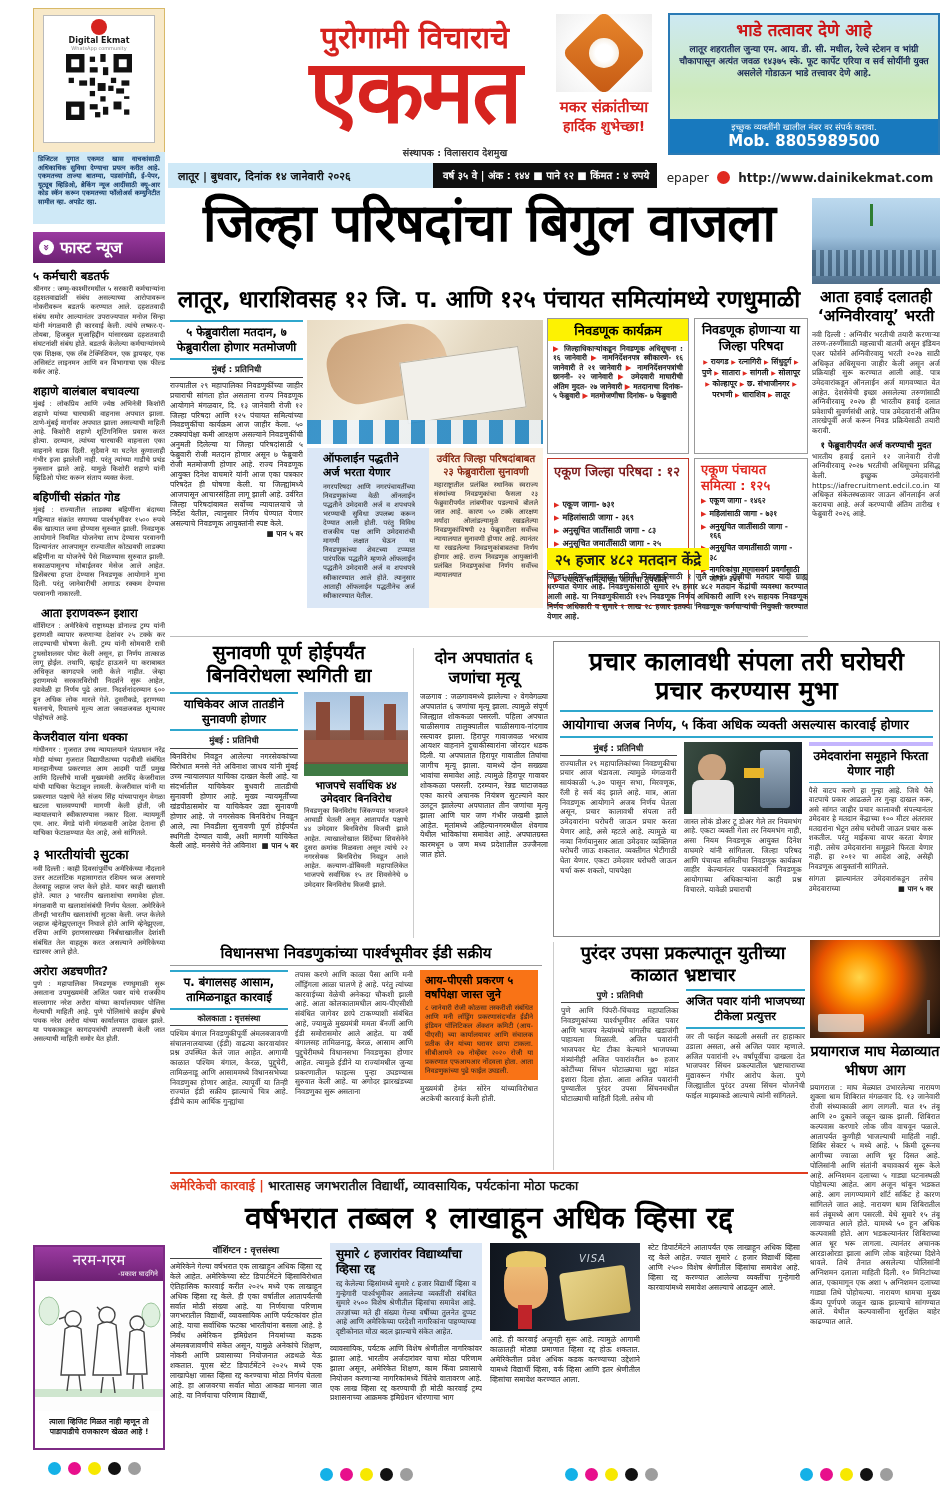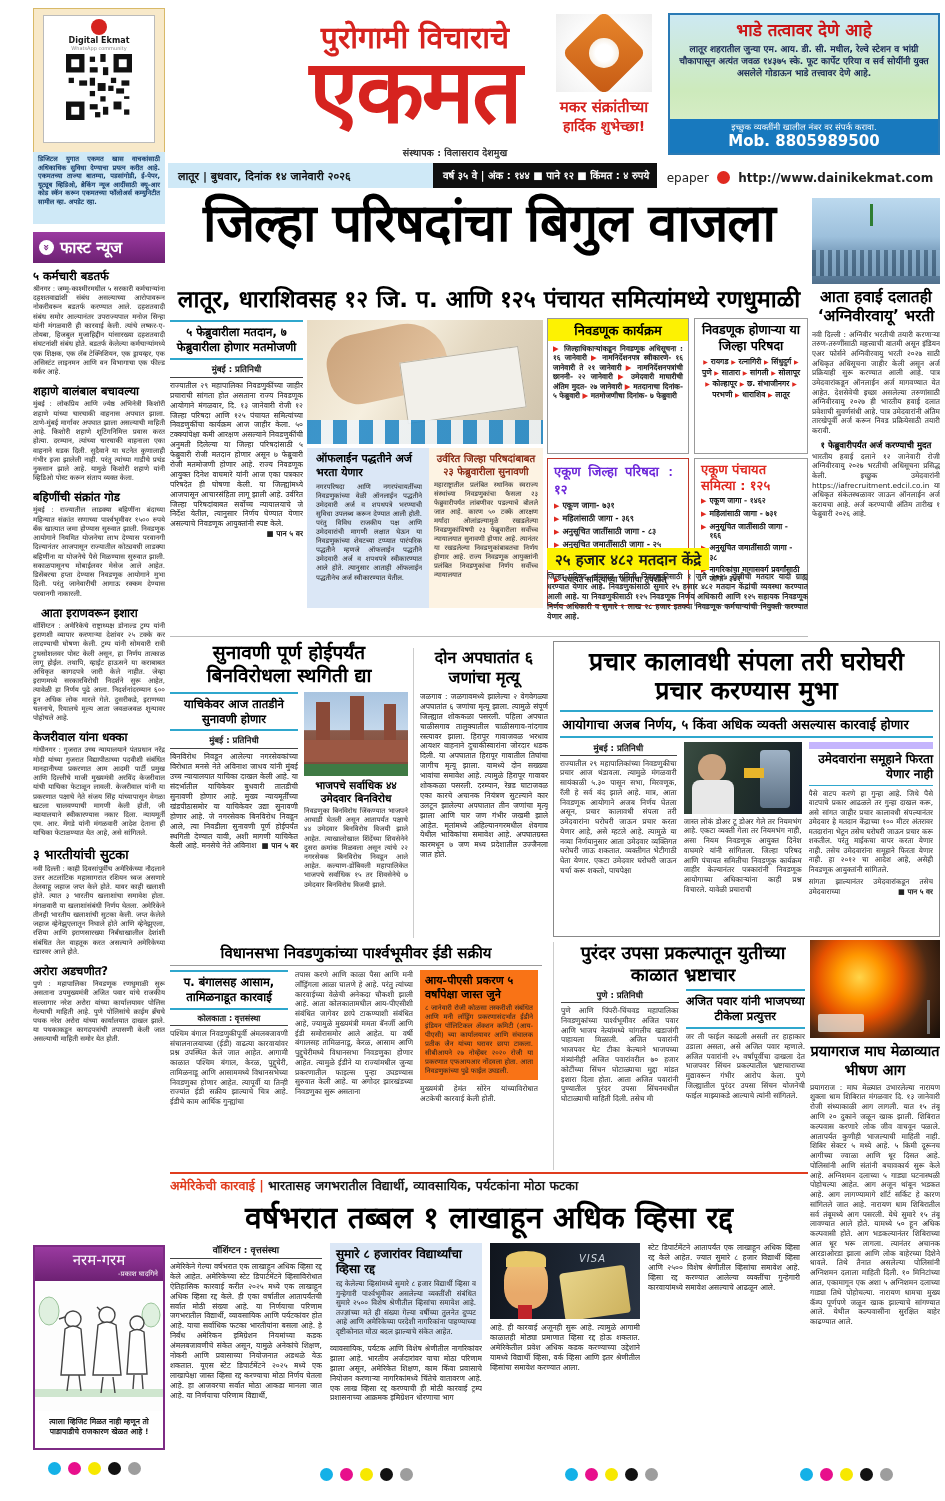--- a/index.html
+++ b/index.html
@@ -187,21 +187,21 @@
       <span class="jump" style="font-size:7.5px;">■ पान ५ वर</span>
     </div>
   </div>
 
   <div class="photo abs" style="left:307px;top:320px;width:236px;height:124px;background:linear-gradient(120deg,#e9dcc4 0%,#f6efdf 35%,#e3d7c0 60%,#cfc3ac 100%);">
     <div style="position:absolute;left:20px;top:8px;width:120px;height:70px;background:linear-gradient(135deg,#caa27a,#e8c9a6);border-radius:30px 40px 20px 30px;transform:rotate(-12deg);"></div>
     <div style="position:absolute;left:96px;top:34px;width:120px;height:62px;background:#f2f0ea;border:1px solid #b9b2a2;transform:rotate(-8deg);"></div>
     <div style="position:absolute;left:0;right:0;bottom:0;height:24px;background:repeating-linear-gradient(90deg,#1c86c8 0 14px,#eef4f8 14px 26px);opacity:.85;"></div>
   </div>
 
-  <div class="abs" style="left:307px;top:448px;width:124px;height:160px;background:#dbe7f6;padding:4px 9px;overflow:hidden;">
+  <div class="abs" style="left:307px;top:448px;width:124px;height:160px;background:#dbe7f6;padding:4px 16px;overflow:hidden;">
     <div class="hl" style="text-align:left;font-size:11px;line-height:1.25;margin-bottom:3px;">ऑफलाईन पद्धतीने अर्ज भरता येणार</div>
     <div class="jtext" style="font-size:6.9px;">नगरपरिषदा आणि नगरपंचायतींच्या निवडणुकांच्या वेळी ऑनलाईन पद्धतीने उमेदवारी अर्ज व शपथपत्रे भरण्याची सुविधा उपलब्ध करून देण्यात आली होती. परंतु विविध राजकीय पक्ष आणि उमेदवारांची मागणी लक्षात घेऊन या निवडणुकांच्या शेवटच्या टप्प्यात पारंपरिक पद्धतीने म्हणजे ऑफलाईन पद्धतीने उमेदवारी अर्ज व शपथपत्रे स्वीकारण्यात आले होते. त्यानुसार आताही ऑफलाईन पद्धतीनेच अर्ज स्वीकारण्यात येतील.</div>
   </div>
 
   <div class="abs" style="left:429px;top:448px;width:114px;height:160px;background:#fdf3e3;padding:4px 5px;overflow:hidden;">
     <div class="hl" style="color:#8a2c16;font-size:10px;line-height:1.3;margin-bottom:3px;">उर्वरित जिल्हा परिषदांबाबत २३ फेब्रुवारीला सुनावणी</div>
     <div class="jtext" style="font-size:6.8px;">महाराष्ट्रातील प्रलंबित स्थानिक स्वराज्य संस्थांच्या निवडणुकांचा फैसला २३ फेब्रुवारीपर्यंत लांबणीवर पडल्याचे बोलले जात आहे. कारण ५० टक्के आरक्षण मर्यादा ओलांडल्यामुळे रखडलेल्या निवडणुकांविषयी २३ फेब्रुवारीला सर्वोच्च न्यायालयात सुनावणी होणार आहे. त्यानंतर या रखडलेल्या निवडणुकांबाबतचा निर्णय होणार आहे. राज्य निवडणूक आयुक्तांनी प्रलंबित निवडणुकांचा निर्णय सर्वोच्च न्यायालयात</div>
   </div>
 
   <div class="abs boxed" style="left:547px;top:318px;width:142px;height:136px;overflow:hidden;">
@@ -228,21 +228,21 @@
       <span style="color:#e02a20;font-size:6px;">▶</span> <span>सोलापूर</span>
       <span style="color:#e02a20;font-size:6px;">▶</span> <span>कोल्हापूर</span>
       <span style="color:#e02a20;font-size:6px;">▶</span> <span>छ. संभाजीनगर</span>
       <span style="color:#e02a20;font-size:6px;">▶</span> <span>परभणी</span>
       <span style="color:#e02a20;font-size:6px;">▶</span> <span>धाराशिव</span>
       <span style="color:#e02a20;font-size:6px;">▶</span> <span>लातूर</span>
     </div>
   </div>
 
   <div class="abs" style="left:547px;top:458px;width:142px;height:148px;border:1.5px solid #c0392b;padding:3px 6px;overflow:hidden;">
-    <div class="hl" style="color:#6d28d9;font-size:13px;text-align:left;margin-bottom:2px;font-family:Liberation Mono, monospace;">एकूण जिल्हा परिषदा : १२</div>
+    <div class="hl" style="color:#7f1d1d;font-size:13px;text-align:left;margin-bottom:20px;">एकूण जिल्हा परिषदा : १२</div>
     <div class="bi" style="font-size:8px;">
         <span class="ar">▶</span>
         <span>एकूण जागा- ७३१</span>
       </div>
     <div class="bi" style="font-size:8px;">
         <span class="ar">▶</span>
         <span>महिलांसाठी जागा - ३६९</span>
       </div>
     <div class="bi" style="font-size:8px;">
         <span class="ar">▶</span>
@@ -335,21 +335,21 @@
       <div style="width:118px;">
         <div class="photo" style="width:118px;height:72px;background:linear-gradient(110deg,#3a4c42 0%,#24332c 45%,#151d2a 100%);">
           <div style="position:absolute;left:14px;top:12px;width:28px;height:28px;border-radius:50%;background:#caa27e;"></div>
           <div style="position:absolute;left:8px;top:38px;width:42px;height:34px;background:#e8e8e8;border-radius:8px 8px 0 0;"></div>
           <div style="position:absolute;right:12px;top:8px;width:30px;height:58px;background:linear-gradient(180deg,#9fb2c5,#5d7185);border-radius:4px;"></div>
           <div style="position:absolute;left:60px;top:26px;width:20px;height:10px;background:#e8b52a;font-size:6px;"></div>
         </div>
         <div class="jtext" style="font-size:7.4px;margin-top:3px;">जास्त लोकं डोअर टू डोअर गेले तर नियमभंग आहे. एकटा व्यक्ती गेला तर नियमभंग नाही, असा नियम निवडणूक आयुक्त दिनेश वाघमारे यांनी सांगितला. जिल्हा परिषद आणि पंचायत समितीचा निवडणूक कार्यक्रम जाहीर केल्यानंतर पत्रकारांनी निवडणूक आयोगाच्या अधिकाऱ्यांना काही प्रश्न विचारले. यावेळी प्रचाराची</div>
       </div>
       <div style="width:128px;">
-        <div class="hl" style="font-size:12px;line-height:1.25;border-top:7px solid #c4b5fd;border-bottom:1px solid #2fa7cd;padding:3px 0;margin-bottom:3px;text-align:right;">उमेदवारांना समूहाने फिरता येणार नाही</div>
+        <div class="hl" style="font-size:12px;line-height:1.25;border-top:4px solid #c4b5fd;border-bottom:1px solid #2fa7cd;padding:3px 0;margin-bottom:3px;">उमेदवारांना समूहाने फिरता येणार नाही</div>
         <div class="jtext" style="font-size:7.2px;">पैसे वाटप करणे हा गुन्हा आहे. जिथे पैसे वाटपाचे प्रकार आढळले तर गुन्हा दाखल करू, असे सांगत जाहीर प्रचार कालावधी संपल्यानंतर उमेदवार हे मतदान केंद्राच्या १०० मीटर अंतरावर मतदारांना भेटून तसेच घरोघरी जाऊन प्रचार करू शकतील. परंतु माईकचा वापर करता येणार नाही. तसेच उमेदवारांना समूहाने फिरता येणार नाही. हा २०१२ चा आदेश आहे, असेही निवडणूक आयुक्तांनी सांगितले.</div>
         <div class="jtext" style="font-size:7.2px;margin-top:3px;">
           <span>सांगता झाल्यानंतर उमेदवारांकडून तसेच उमेदवाराच्या</span>
           <span class="jump">■ पान ५ वर</span>
         </div>
       </div>
     </div>
   </div>
 
   <div class="abs" style="left:170px;top:942px;width:372px;height:228px;overflow:hidden;">
@@ -407,21 +407,21 @@
         <div class="jtext" style="font-size:7.5px;">अमेरिकेने गेल्या वर्षभरात एक लाखाहून अधिक व्हिसा रद्द केले आहेत. अमेरिकेच्या स्टेट डिपार्टमेंटने व्हिसाविरोधात ऐतिहासिक कारवाई करीत २०२५ मध्ये एक लाखाहून अधिक व्हिसा रद्द केले. ही एका वर्षातील आतापर्यंतची सर्वात मोठी संख्या आहे. या निर्णयाचा परिणाम जगभरातील विद्यार्थी, व्यावसायिक आणि पर्यटकांवर होत आहे. याचा सर्वाधिक फटका भारतीयांना बसला आहे. हे निर्बंध अमेरिकन इमिग्रेशन नियमांच्या कडक अंमलबजावणीचे संकेत असून, यामुळे अनेकांचे शिक्षण, नोकरी आणि प्रवासाच्या नियोजनात अडथळे येऊ शकतात. यूएस स्टेट डिपार्टमेंटने २०२५ मध्ये एक लाखापेक्षा जास्त व्हिसा रद्द करण्याचा मोठा निर्णय घेतला आहे. हा आजवरचा सर्वात मोठा आकडा मानला जात आहे. या निर्णयाचा परिणाम विद्यार्थी,</div>
       </div>
       <div style="width:152px;">
         <div style="background:#dbe7f6;padding:4px 6px;">
           <div class="hl" style="text-align:left;font-size:12px;line-height:1.25;margin-bottom:2px;">सुमारे ८ हजारांवर विद्यार्थ्यांचा व्हिसा रद्द</div>
           <div class="jtext" style="font-size:7.2px;">रद्द केलेल्या व्हिसांमध्ये सुमारे ८ हजार विद्यार्थी व्हिसा व गुन्हेगारी पार्श्वभूमीवर असलेल्या व्यक्तींशी संबंधित सुमारे २५०० विशेष श्रेणीतील व्हिसांचा समावेश आहे. तज्ज्ञांच्या मते ही संख्या गेल्या वर्षीच्या तुलनेत दुप्पट आहे आणि अमेरिकेच्या परदेशी नागरिकांना पाहण्याच्या दृष्टीकोनात मोठा बदल झाल्याचे संकेत आहेत.</div>
         </div>
         <div class="jtext" style="font-size:7.5px;margin-top:4px;">व्यावसायिक, पर्यटक आणि विशेष श्रेणीतील नागरिकांवर झाला आहे. भारतीय अर्जदारांवर याचा मोठा परिणाम झाला असून, अमेरिकेत शिक्षण, काम किंवा प्रवासाचे नियोजन करणाऱ्या नागरिकांमध्ये चिंतेचे वातावरण आहे. एक लाख व्हिसा रद्द करण्याची ही मोठी कारवाई ट्रम्प प्रशासनाच्या आक्रमक इमिग्रेशन धोरणाचा भाग</div>
       </div>
       <div style="width:150px;">
-        <div class="photo" style="width:150px;height:76px;background:linear-gradient(100deg,#10151d 0%,#1d2633 55%,#2a3442 100%);">
+        <div class="photo" style="width:150px;height:88px;background:linear-gradient(100deg,#10151d 0%,#1d2633 55%,#2a3442 100%);">
           <div style="position:absolute;left:14px;top:14px;width:44px;height:52px;border-radius:45% 45% 40% 40%;background:linear-gradient(180deg,#f0c27a 0%,#e8a96a 70%);"></div>
           <div style="position:absolute;left:16px;top:8px;width:40px;height:16px;border-radius:50% 50% 0 0;background:#e8c86a;"></div>
           <div style="position:absolute;left:28px;top:62px;width:14px;height:24px;background:#c0242a;"></div>
           <div style="position:absolute;right:12px;top:26px;width:66px;height:48px;background:linear-gradient(135deg,#e8d48a,#cdb25e);border-radius:4px;transform:rotate(-8deg);"></div>
           <div style="position:absolute;right:34px;top:10px;color:#cfd6de;font-size:10px;font-style:italic;letter-spacing:1px;">VISA</div>
         </div>
         <div class="jtext" style="font-size:7.5px;margin-top:4px;">आहे. ही कारवाई अजूनही सुरू आहे. त्यामुळे आगामी काळातही मोठ्या प्रमाणात व्हिसा रद्द होऊ शकतात. अमेरिकेतील प्रवेश अधिक कडक करण्याच्या उद्देशाने यामध्ये विद्यार्थी व्हिसा, वर्क व्हिसा आणि इतर श्रेणीतील व्हिसांचा समावेश करण्यात आला.</div>
       </div>
       <div class="jtext" style="width:152px;font-size:7.5px;">स्टेट डिपार्टमेंटने आतापर्यंत एक लाखाहून अधिक व्हिसा रद्द केले आहेत. ज्यात सुमारे ८ हजार विद्यार्थी व्हिसा आणि २५०० विशेष श्रेणीतील व्हिसांचा समावेश आहे. व्हिसा रद्द करण्यात आलेल्या व्यक्तींचा गुन्हेगारी कारवायांमध्ये समावेश असल्याचे आढळून आले.</div>
     </div>

